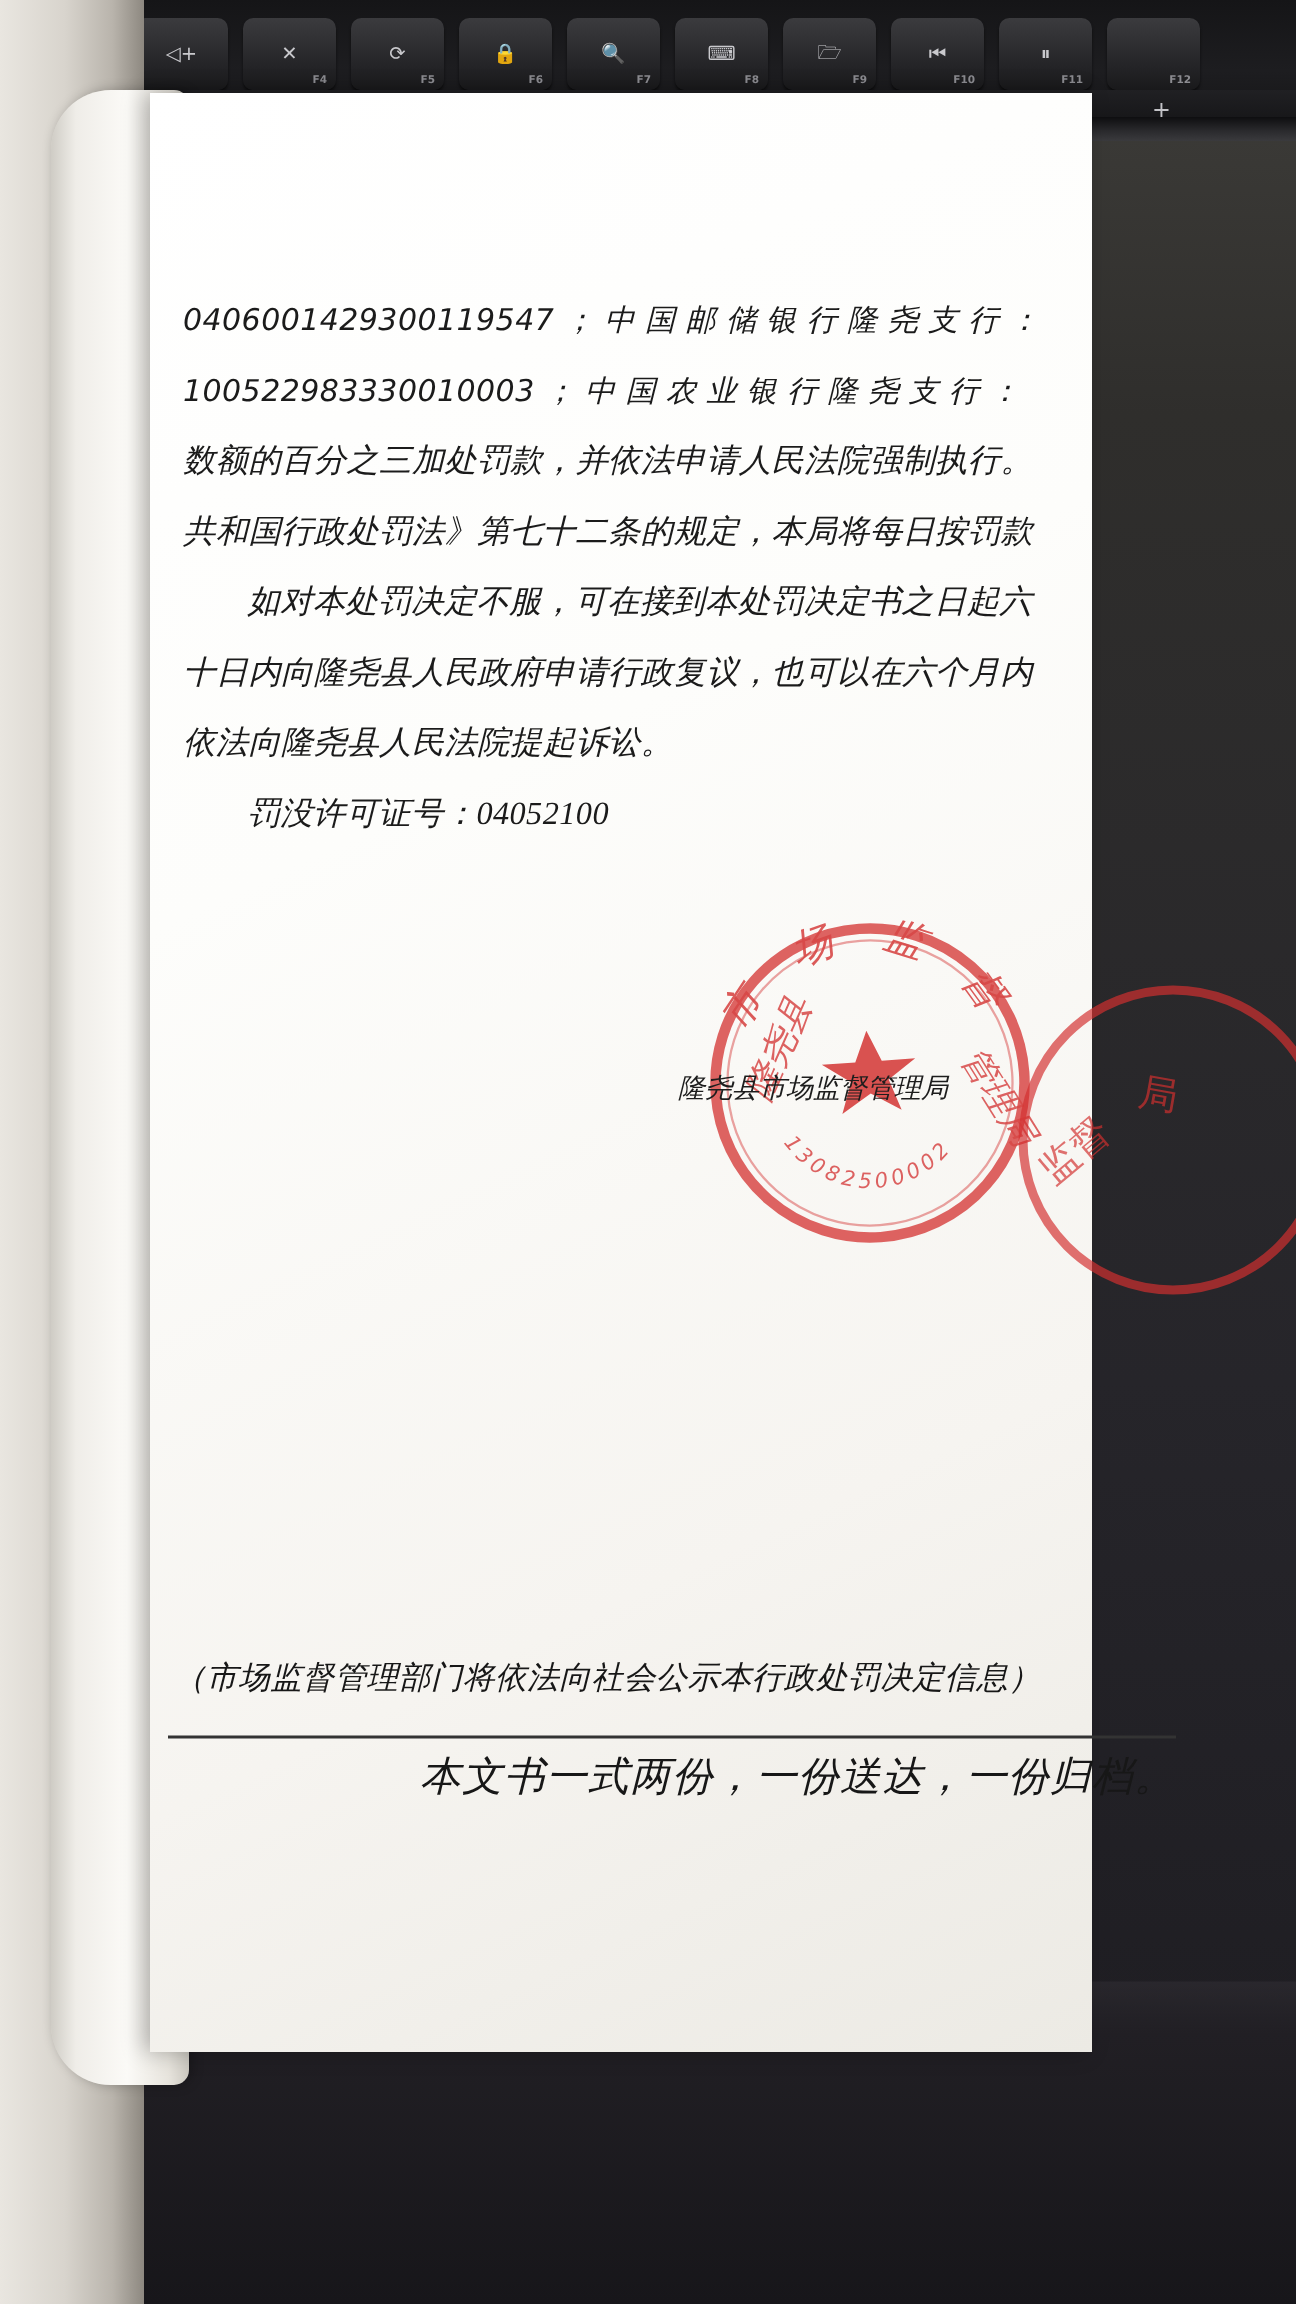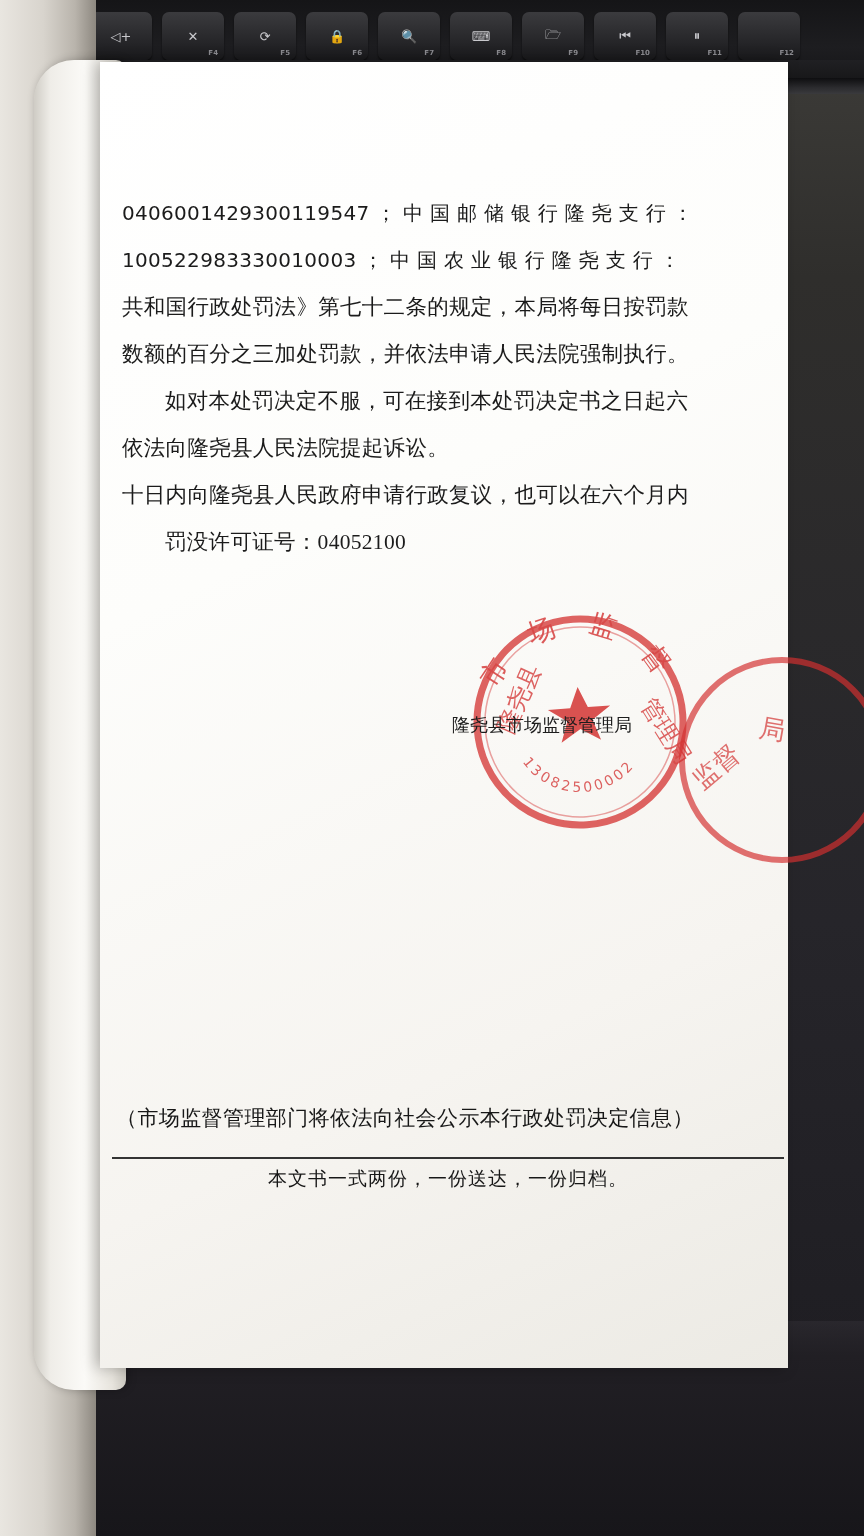--- a/index.html
+++ b/index.html
@@ -112,23 +112,24 @@
     position: absolute;
     left: 34px; top: 60px;
     width: 92px; height: 1330px;
     background: linear-gradient(90deg, #cfccc5 0%, #efede8 18%, #fbfaf7 55%, #e7e4dd 85%, #cbc8c0 100%);
     border-radius: 40px 10px 10px 40px;
     box-shadow: 2px 0 8px rgba(0,0,0,.25);
   }
   .page {
     position: absolute;
     left: 100px; top: 62px;
-    width: 688px; height: 1306px;
+    width: 628px; height: 1306px;
     background: linear-gradient(155deg, #ffffff 0%, #fdfdfb 35%, #f6f4f0 72%, #eceae4 100%);
     box-shadow: -4px 0 14px rgba(0,0,0,.28);
+    font-style: italic;
   }
 
   
   .doc {
     position: absolute;
     left: 22px; top: 128px;
     width: 624px;
     color: #1b1b1b;
     font-size: 21.5px;
     line-height: 47px;
@@ -193,22 +194,22 @@
   .rule {
     position: absolute;
     left: 12px; top: 1095px;
     width: 672px; height: 2px;
     background: #333;
   }
   .footer-line {
     position: absolute;
     left: 12px; top: 1104px;
     width: 672px;
-    text-align: center;
-    font-size: 19px;
+    text-align: right;
+    font-size: 27px;
     color: #171717;
     letter-spacing: 1px;
   }
 </style>
 </head>
 <body>
 
 <div id="scene">
 
   <div class="desk"></div>
@@ -268,25 +269,25 @@
   <div class="desk-bottom"></div>
 
   <div class="darkrail"></div>
   <div class="page-curl"></div>
 
   <div class="page">
 
     <div class="doc">
       <p class="numline">0406001429300119547 ； 中 国 邮 储 银 行 隆 尧 支 行 ：</p>
       <p class="numline">100522983330010003 ； 中 国 农 业 银 行 隆 尧 支 行 ：</p>
+      <p>数额的百分之三加处罚款，并依法申请人民法院强制执行。</p>
       <p>共和国行政处罚法》第七十二条的规定，本局将每日按罚款</p>
-      <p>数额的百分之三加处罚款，并依法申请人民法院强制执行。</p>
       <p class="indent">如对本处罚决定不服，可在接到本处罚决定书之日起六</p>
+      <p>十日内向隆尧县人民政府申请行政复议，也可以在六个月内</p>
       <p>依法向隆尧县人民法院提起诉讼。</p>
-      <p>十日内向隆尧县人民政府申请行政复议，也可以在六个月内</p>
       <p class="permit">罚没许可证号：04052100</p>
     </div>
 
     <svg class="stamp" viewBox="0 0 250 250">
       <defs>
         <path id="arcTop" d="M 35 125 A 90 90 0 0 1 215 125" fill="none"></path>
         <path id="arcBottom" d="M 55 125 A 70 70 0 0 0 195 125" fill="none"></path>
       </defs>
       <circle cx="125" cy="125" r="103" fill="none" stroke="#d3302f" stroke-width="7" opacity="0.85"></circle>
       <circle cx="125" cy="125" r="95" fill="none" stroke="#d3302f" stroke-width="1.5" opacity="0.5"></circle>

